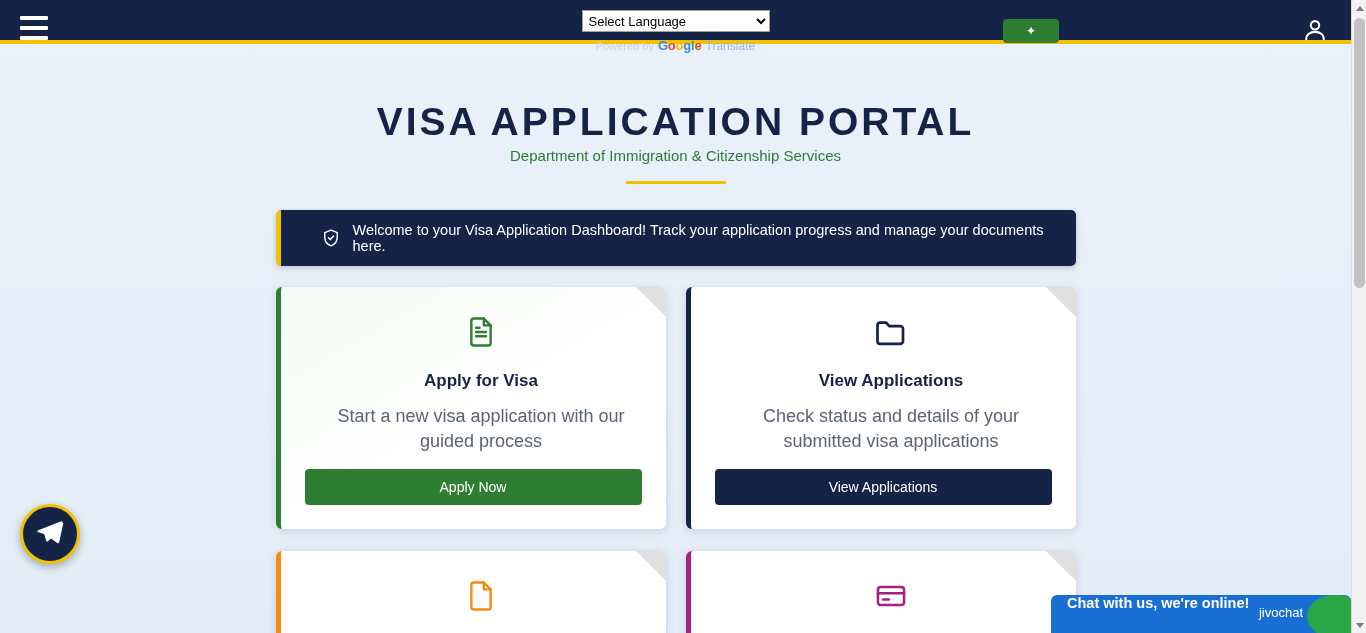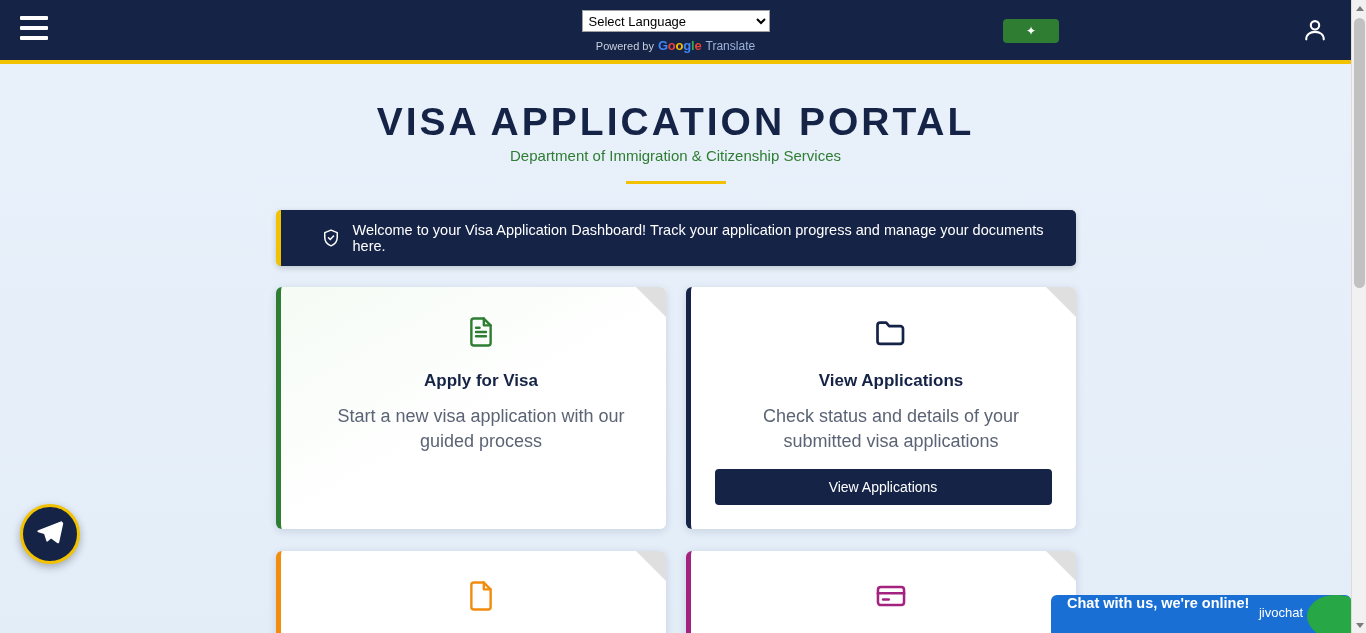--- a/index.html
+++ b/index.html
@@ -13,21 +13,21 @@
   .page {
     position: relative;
     width: 1366px; height: 633px;
     overflow: hidden;
     background: linear-gradient(180deg, #e9f1fb 0%, #e6eff9 60%, #e3edf8 100%);
   }
 
   
   .topbar {
     position: absolute; top: 0; left: 0;
-    width: 1351px; height: 64px;
+    width: 1351px; height: 44px;
     background: #152347;
     border-bottom: 4px solid #f2c200;
     display: flex; align-items: center;
   }
   .hamburger {
     position: absolute; left: 20px; top: 16px;
     width: 28px; height: 24px;
     display: flex; flex-direction: column; justify-content: space-between;
     cursor: pointer;
   }
@@ -283,20 +283,23 @@
       <div class="card green">
         <div class="card-icon">
           <svg viewBox="0 0 24 24" width="34" height="34" fill="none" stroke="#2e7d32" stroke-width="1.7" stroke-linecap="round" stroke-linejoin="round">
             <path d="M14 2.5H7a1.8 1.8 0 0 0-1.8 1.8v15.4A1.8 1.8 0 0 0 7 21.5h10a1.8 1.8 0 0 0 1.8-1.8V7.3z"></path>
             <path d="M14 2.5v4.8h4.8"></path>
             <path d="M8.5 12h7M8.5 15h7M8.5 9h2.5"></path>
           </svg>
         </div>
         <div class="card-title">Apply for Visa</div>
         <div class="card-desc">Start a new visa application with our guided process</div>
+        <div class="card-btn green">
+          <span>Apply Now</span>
+        </div>
       </div>
 
       <div class="card navy">
         <div class="card-icon">
           <svg viewBox="0 0 24 24" width="36" height="36" fill="none" stroke="#152347" stroke-width="1.8" stroke-linecap="round" stroke-linejoin="round">
             <path d="M3 7.5a1.8 1.8 0 0 1 1.8-1.8h4l2 2.4h7.4A1.8 1.8 0 0 1 20 9.9v8.2a1.8 1.8 0 0 1-1.8 1.8H4.8A1.8 1.8 0 0 1 3 18.1z"></path>
           </svg>
         </div>
         <div class="card-title">View Applications</div>
         <div class="card-desc">Check status and details of your submitted visa applications</div>

